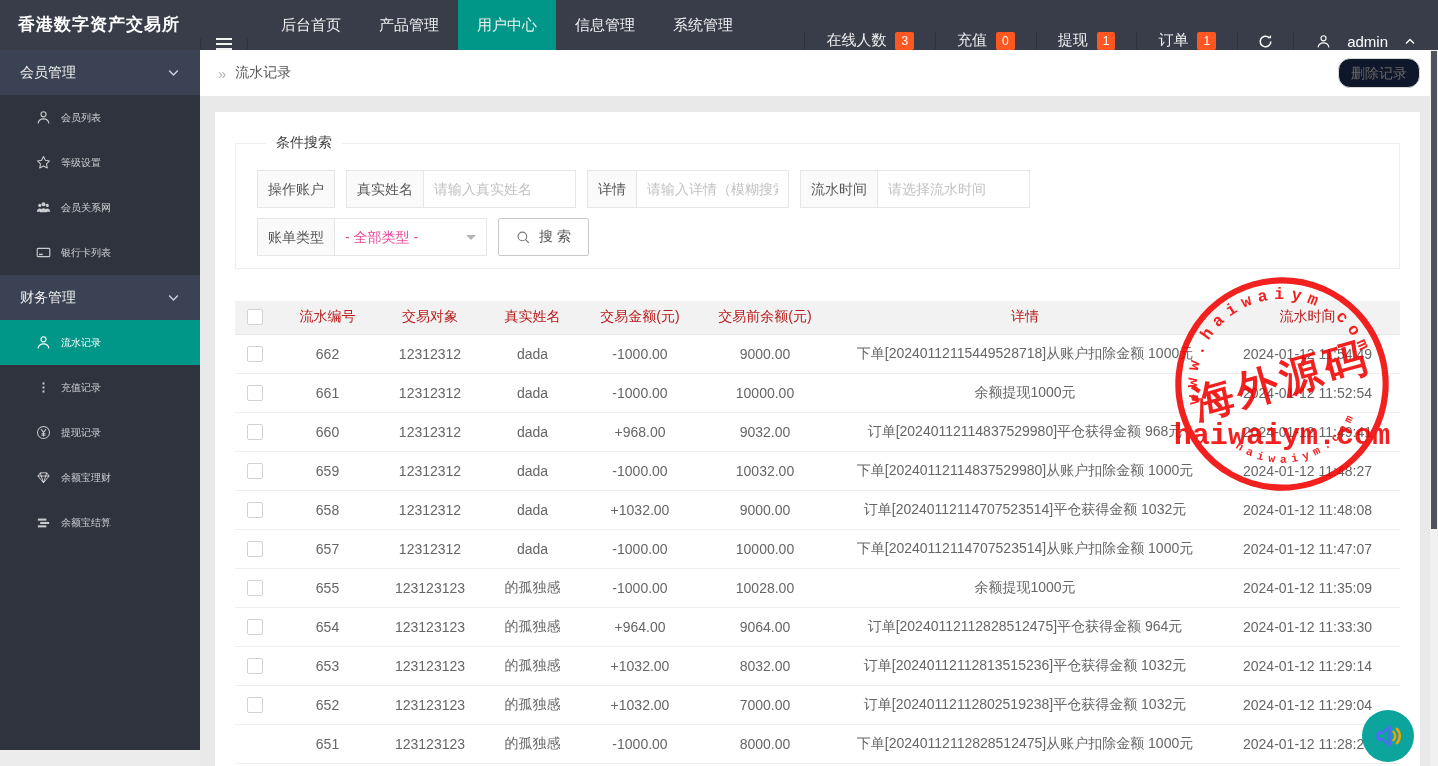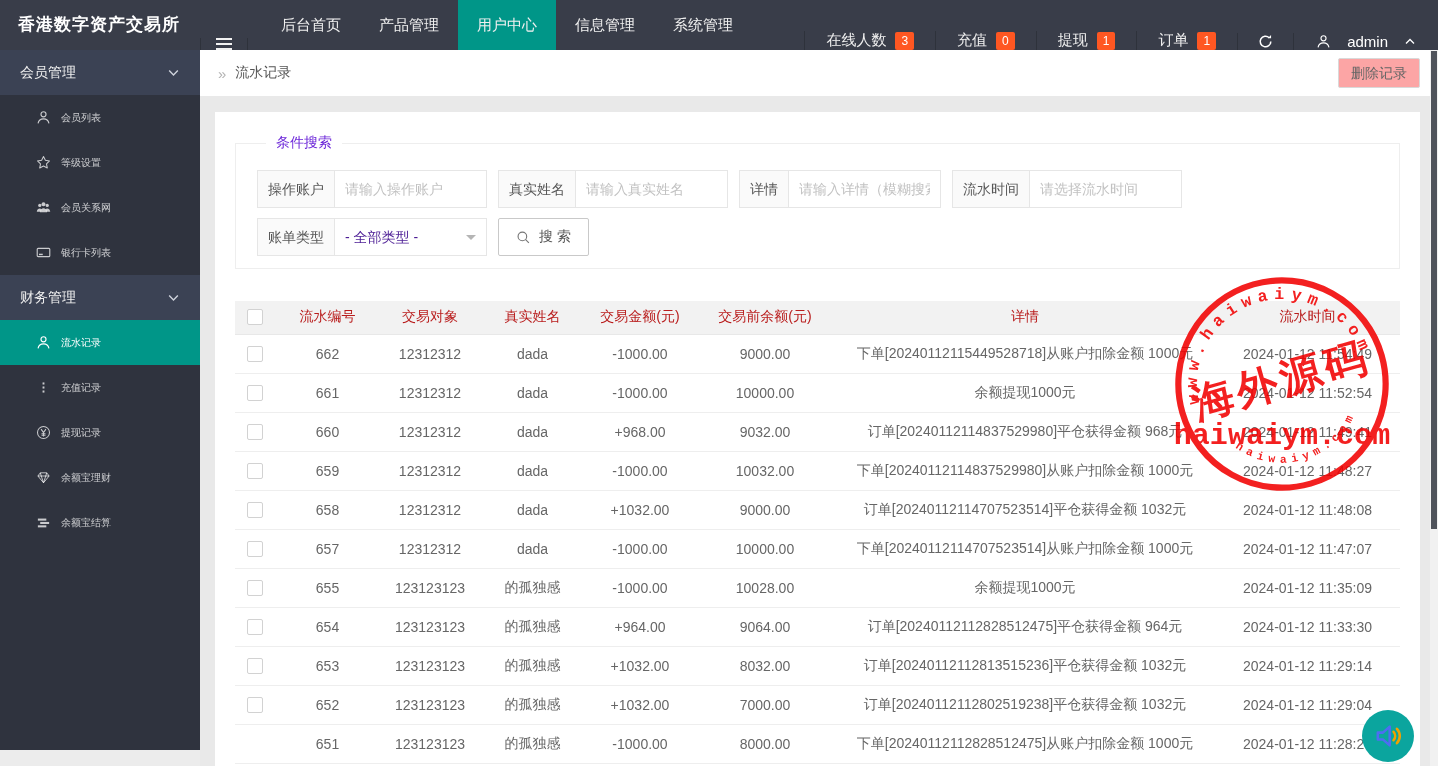--- a/index.html
+++ b/index.html
@@ -25,34 +25,34 @@
   .sidebar{position:absolute;top:50px;left:0;width:200px;bottom:16px;background:#2f333e;z-index:5}
   .group-header{height:45px;padding:0 20px;background:#3b4254;color:#f0f0f0;font-size:14px;display:flex;justify-content:space-between;align-items:center;cursor:pointer}
   .side-item{height:45px;display:flex;align-items:center;padding-left:36px;gap:10px;color:rgba(255,255,255,.75);font-size:10px;cursor:pointer}
   .side-item svg{width:15px;height:15px;flex:none}
   .side-item.active{background:#009688;color:#fff}
 
   
   .crumbbar{position:absolute;left:200px;top:50px;right:0;height:46px;background:#fff;display:flex;align-items:center;padding:0 18px;z-index:2}
   .crumb-icon{color:#b3b3b3;font-size:15px;margin-right:9px}
   .crumb-title{font-size:14px;color:#555}
-  .del-btn{margin-left:auto;height:30px;line-height:28px;padding:0 12px;background:#fca5a5;border:1px solid #d9d9d9;border-radius:2px;font-size:14px;color:#666;cursor:pointer}
+  .del-btn{margin-left:auto;height:30px;line-height:28px;padding:0 12px;background:#0f172a;border:1px solid #d9d9d9;border-radius:12px;font-size:14px;color:#666;cursor:pointer}
 
   
   .content{position:absolute;left:200px;top:96px;right:0;bottom:0;background:#e9e9e9;padding:16px 18px 0 15px}
   .card{background:#fff;width:100%;height:100%;overflow:hidden}
 
   fieldset.search{margin:22px 20px 0;border:1px solid #eee;padding:18px 10px 2px}
-  fieldset.search legend{margin-left:20px;padding:0 10px;font-size:14px;color:#6d28d9}
+  fieldset.search legend{margin-left:20px;padding:0 10px;font-size:14px;color:#404040}
   .frow{display:flex;flex-wrap:wrap;padding-left:11px}
   .fgroup{display:flex;height:38px;margin:0 11px 10px 0}
   .flabel{border:1px solid #e6e6e6;background:#fafafa;padding:0 10px;line-height:36px;font-size:14px;color:#575757;white-space:nowrap}
   .fgroup input{border:1px solid #e6e6e6;border-left:none;width:152px;padding:0 10px;font-size:14px;color:#333;outline:none;background:#fff}
   .fgroup input::placeholder{color:#c2c2c2}
-  .fselect{position:relative;border:1px solid #e6e6e6;border-left:none;width:152px;padding:0 10px;line-height:36px;font-size:14px;color:#4c1d95;cursor:pointer}
+  .fselect{position:relative;border:1px solid #e6e6e6;border-left:none;width:152px;padding:0 10px;line-height:36px;font-size:14px;color:#ec4899;cursor:pointer}
   .fselect .caret{position:absolute;right:10px;top:16px;width:0;height:0;border:5px solid transparent;border-top-color:#b5b5b5}
   .search-btn{display:flex;align-items:center;gap:8px;height:38px;border:1px solid #c9c9c9;background:#fff;padding:0 17px;font-size:14px;color:#555;border-radius:2px;cursor:pointer}
 
   table.flow{width:calc(100% - 40px);margin:32px 20px 0;border-collapse:collapse;table-layout:fixed}
   table.flow thead th{background:#f2f2f2;height:33px;font-weight:400;font-size:14px;color:#b91c1c;border-bottom:1px solid #e8e8e8}
   table.flow tbody td{height:39px;border-bottom:1px solid #eee;font-size:14px;color:#666;text-align:center;overflow:hidden;white-space:nowrap}
   .cb{width:16px;height:16px;border:1px solid #d2d2d2;border-radius:2px;background:#fff;margin:0 auto;cursor:pointer}
   .amt-neg{color:#ff4b4b}
   .amt-pos{color:#0aa10a}
 
@@ -228,21 +228,20 @@
   </div>
 
   <div class="content">
     <div class="card">
 
       <fieldset class="search">
         <legend>条件搜索</legend>
         <div class="frow" id="frow1">
             <div class="fgroup">
               <span class="flabel">操作账户</span>
-              <input placeholder="请输入操作账户" style="">
             </div>
             <div class="fgroup">
               <span class="flabel">真实姓名</span>
               <input placeholder="请输入真实姓名" style="">
             </div>
             <div class="fgroup">
               <span class="flabel">详情</span>
               <input placeholder="请输入详情（模糊搜索）" style="">
             </div>
             <div class="fgroup">

